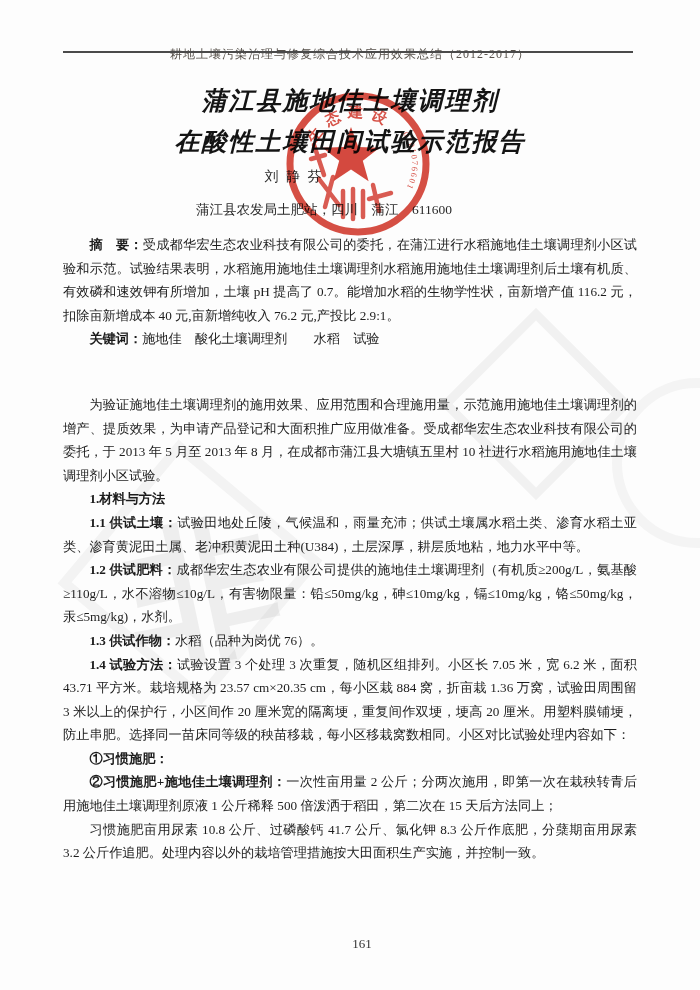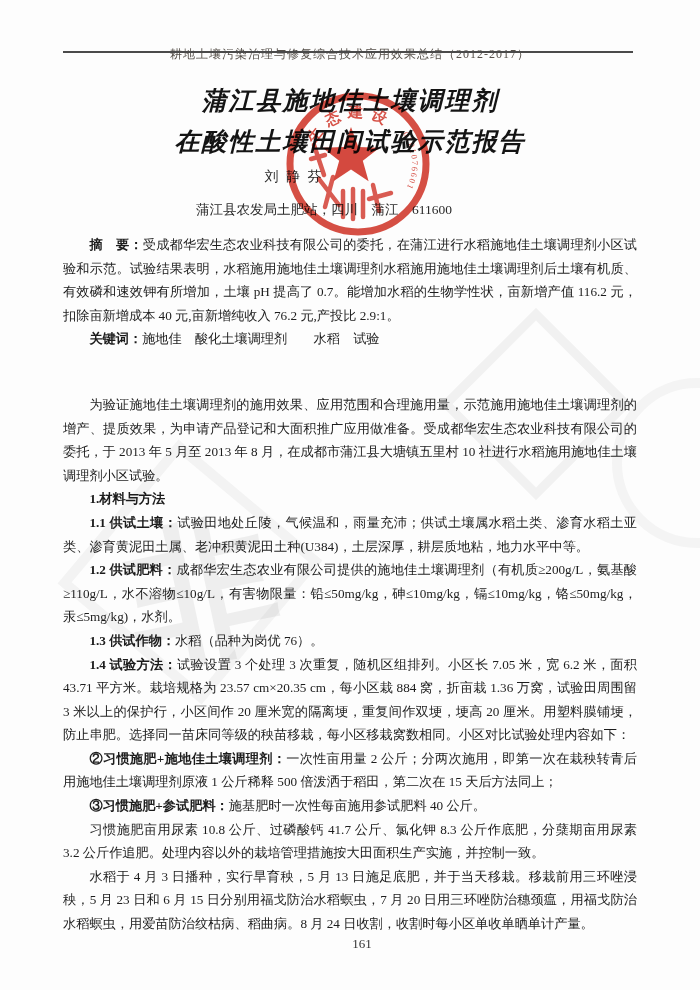--- a/index.html
+++ b/index.html
@@ -122,26 +122,25 @@
     <p><span class="b">1.材料与方法</span><span></span></p>
 
     <p><span class="b">1.1 供试土壤：</span><span>试验田地处丘陵，气候温和，雨量充沛；供试土壤属水稻土类、渗育水稻土亚类、渗育黄泥田土属、老冲积黄泥田土种(U384)，土层深厚，耕层质地粘，地力水平中等。</span></p>
 
     <p><span class="b">1.2 供试肥料：</span><span>成都华宏生态农业有限公司提供的施地佳土壤调理剂（有机质≥200g/L，氨基酸≥110g/L，水不溶物≤10g/L，有害物限量：铅≤50mg/kg，砷≤10mg/kg，镉≤10mg/kg，铬≤50mg/kg，汞≤5mg/kg)，水剂。</span></p>
 
     <p><span class="b">1.3 供试作物：</span><span>水稻（品种为岗优 76）。</span></p>
 
     <p><span class="b">1.4 试验方法：</span><span>试验设置 3 个处理 3 次重复，随机区组排列。小区长 7.05 米，宽 6.2 米，面积 43.71 平方米。栽培规格为 23.57 cm×20.35 cm，每小区栽 884 窝，折亩栽 1.36 万窝，试验田周围留 3 米以上的保护行，小区间作 20 厘米宽的隔离埂，重复间作双埂，埂高 20 厘米。用塑料膜铺埂，防止串肥。选择同一苗床同等级的秧苗移栽，每小区移栽窝数相同。小区对比试验处理内容如下：</span></p>
 
+    <p><span class="b">①习惯施肥：</span><span></span></p>
 
     <p><span class="b">②习惯施肥+施地佳土壤调理剂：</span><span>一次性亩用量 2 公斤；分两次施用，即第一次在栽秧转青后用施地佳土壤调理剂原液 1 公斤稀释 500 倍泼洒于稻田，第二次在 15 天后方法同上；</span></p>
 
-    <p><span class="b">③习惯施肥+参试肥料：</span><span>施基肥时一次性每亩施用参试肥料 40 公斤。</span></p>
 
     <p><span class="b"></span><span>习惯施肥亩用尿素 10.8 公斤、过磷酸钙 41.7 公斤、氯化钾 8.3 公斤作底肥，分蘖期亩用尿素 3.2 公斤作追肥。处理内容以外的栽培管理措施按大田面积生产实施，并控制一致。</span></p>
 
-    <p><span class="b"></span><span>水稻于 4 月 3 日播种，实行旱育秧，5 月 13 日施足底肥，并于当天移栽。移栽前用三环唑浸秧，5 月 23 日和 6 月 15 日分别用福戈防治水稻螟虫，7 月 20 日用三环唑防治穗颈瘟，用福戈防治水稻螟虫，用爱苗防治纹枯病、稻曲病。8 月 24 日收割，收割时每小区单收单晒单计产量。</span></p>
 
   </div>
 
   <div class="page-number">161</div>
 
 </div>
 
 </body></html>

